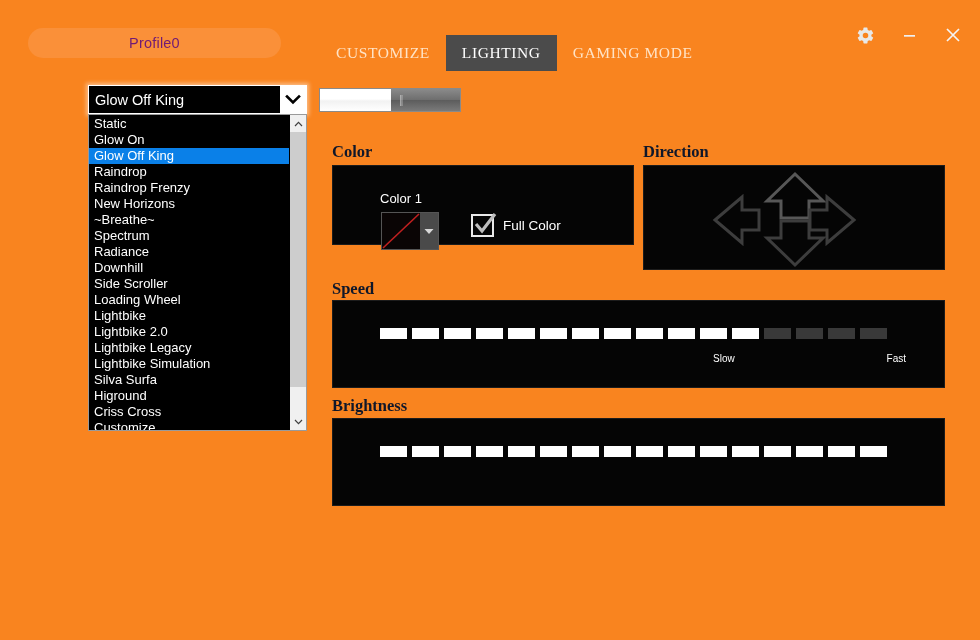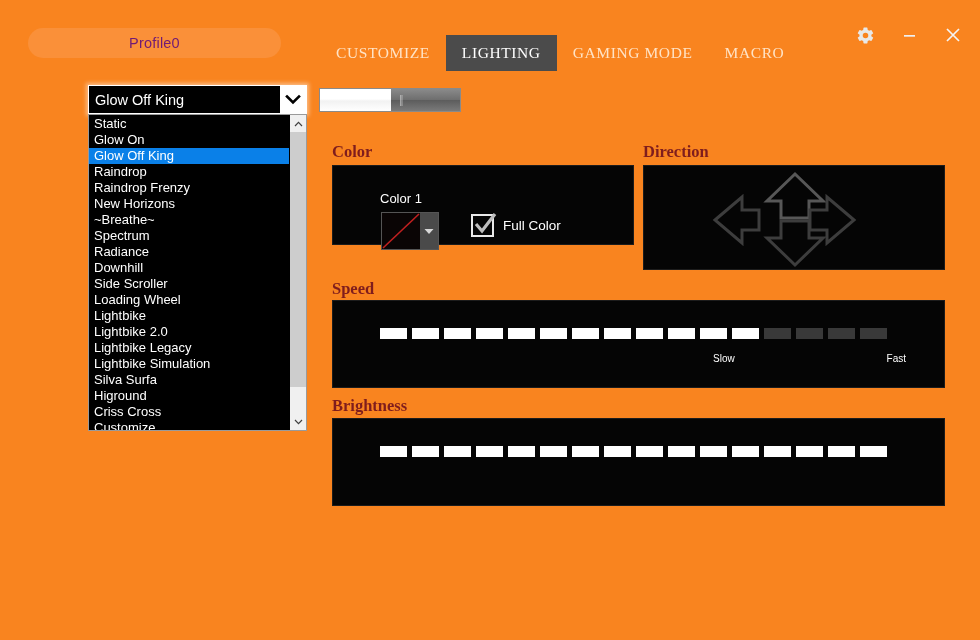--- a/index.html
+++ b/index.html
@@ -212,21 +212,21 @@
 
   .grip {
     color: #c9c9c9;
     font-size: 9px;
     letter-spacing: 1px;
     line-height: 1;
   }
 
   
   .section-title {
-    color: #7f1d1d;
+    color: #0f172a;
     font-family: "Liberation Serif", serif;
     font-weight: bold;
     font-size: 16.5px;
     position: absolute;
   }
 
   .panel {
     position: absolute;
     background: #050505;
     border: 1px solid #1c1c1c;
@@ -347,21 +347,20 @@
 <div id="titlebar">
 
   <div id="profile-button">
     <span>Profile0</span>
   </div>
 
   <div id="nav-tabs">
       <div class="nav-tab">CUSTOMIZE</div>
       <div class="nav-tab active">LIGHTING</div>
       <div class="nav-tab">GAMING MODE</div>
-      <div class="nav-tab">MACRO</div>
     </div>
 
   <div id="window-controls">
 
     <div class="wc-btn">
       <span>
         <svg width="19" height="19" viewBox="0 0 24 24">
           <path fill="#e8e8e8" d="M19.4 13a7.9 7.9 0 0 0 0-2l2.1-1.6a.5.5 0 0 0 .12-.64l-2-3.46a.5.5 0 0 0-.6-.22l-2.5 1a7.7 7.7 0 0 0-1.7-1l-.38-2.65a.5.5 0 0 0-.5-.43h-4a.5.5 0 0 0-.5.43L9.06 5.1a7.7 7.7 0 0 0-1.7 1l-2.5-1a.5.5 0 0 0-.6.22l-2 3.46a.5.5 0 0 0 .12.64L4.48 11a7.9 7.9 0 0 0 0 2l-2.1 1.6a.5.5 0 0 0-.12.64l2 3.46c.12.22.38.3.6.22l2.5-1c.52.4 1.1.74 1.7 1l.38 2.65c.4.25.25.43.5.43h4a.5.5 0 0 0 .5-.43l.38-2.65a7.7 7.7 0 0 0 1.7-1l2.5 1c.23.08.48 0 .6-.22l2-3.46a.5.5 0 0 0-.12-.64L19.4 13zM12 15.5A3.5 3.5 0 1 1 15.5 12 3.5 3.5 0 0 1 12 15.5z"></path>
         </svg>
       </span>

